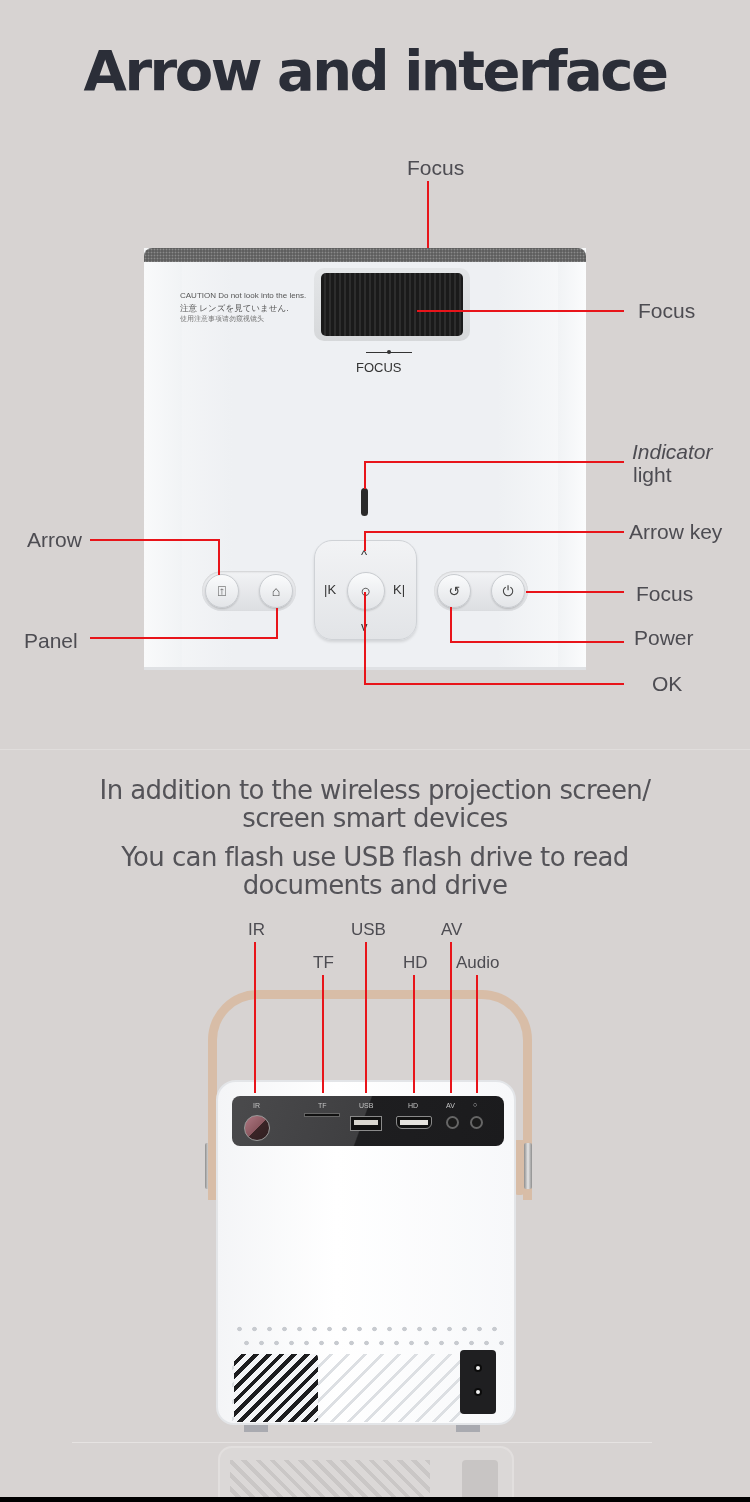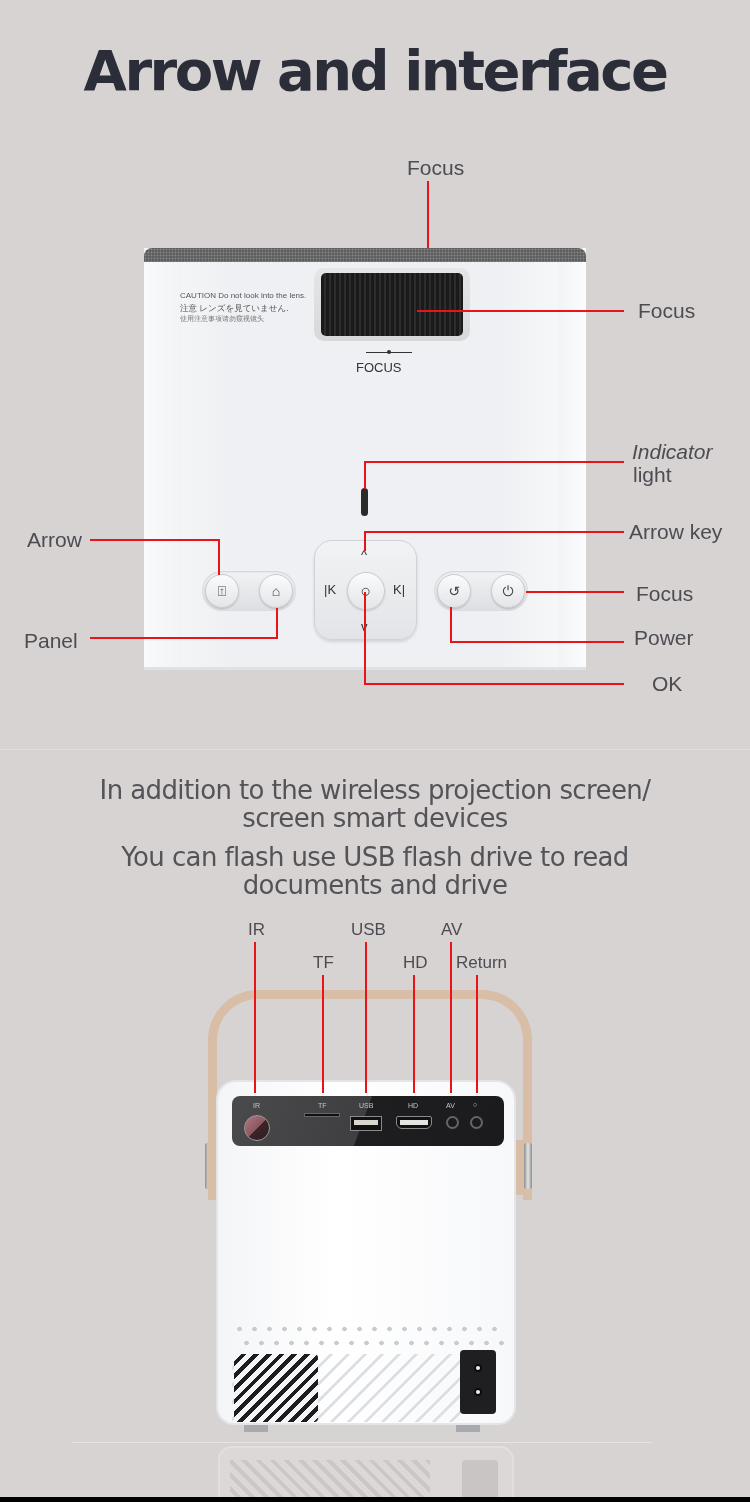--- a/index.html
+++ b/index.html
@@ -184,21 +184,21 @@
 <div class="abs desc" style="top:776px;">In addition to the wireless projection screen/</div>
 <div class="abs desc" style="top:804px;">screen smart devices</div>
 <div class="abs desc" style="top:843px;">You can flash use USB flash drive to read</div>
 <div class="abs desc" style="top:871px;">documents and drive</div>
 
 <div class="abs lbl small" style="left:248px; top:921px;">IR</div>
 <div class="abs lbl small" style="left:351px; top:921px;">USB</div>
 <div class="abs lbl small" style="left:441px; top:921px;">AV</div>
 <div class="abs lbl small" style="left:313px; top:954px;">TF</div>
 <div class="abs lbl small" style="left:403px; top:954px;">HD</div>
-<div class="abs lbl small" style="left:456px; top:954px;">Return</div>
+<div class="abs lbl small" style="left:456px; top:954px;">Audio</div>
 
 <div class="abs handle"></div>
 <div class="abs hinge" style="left:205px; top:1143px;"></div>
 <div class="abs hinge" style="left:524px; top:1143px;"></div>
 <div class="abs" style="left:208px; top:1140px; width:9px; height:55px; background:#d8bda7; border-radius:0 0 3px 3px;"></div>
 <div class="abs" style="left:515px; top:1140px; width:9px; height:55px; background:#d8bda7; border-radius:0 0 3px 3px;"></div>
 
 <div class="abs device">
   <div class="abs port-panel">
     <div class="abs plbl" style="left:21px; top:6px;">IR</div>

